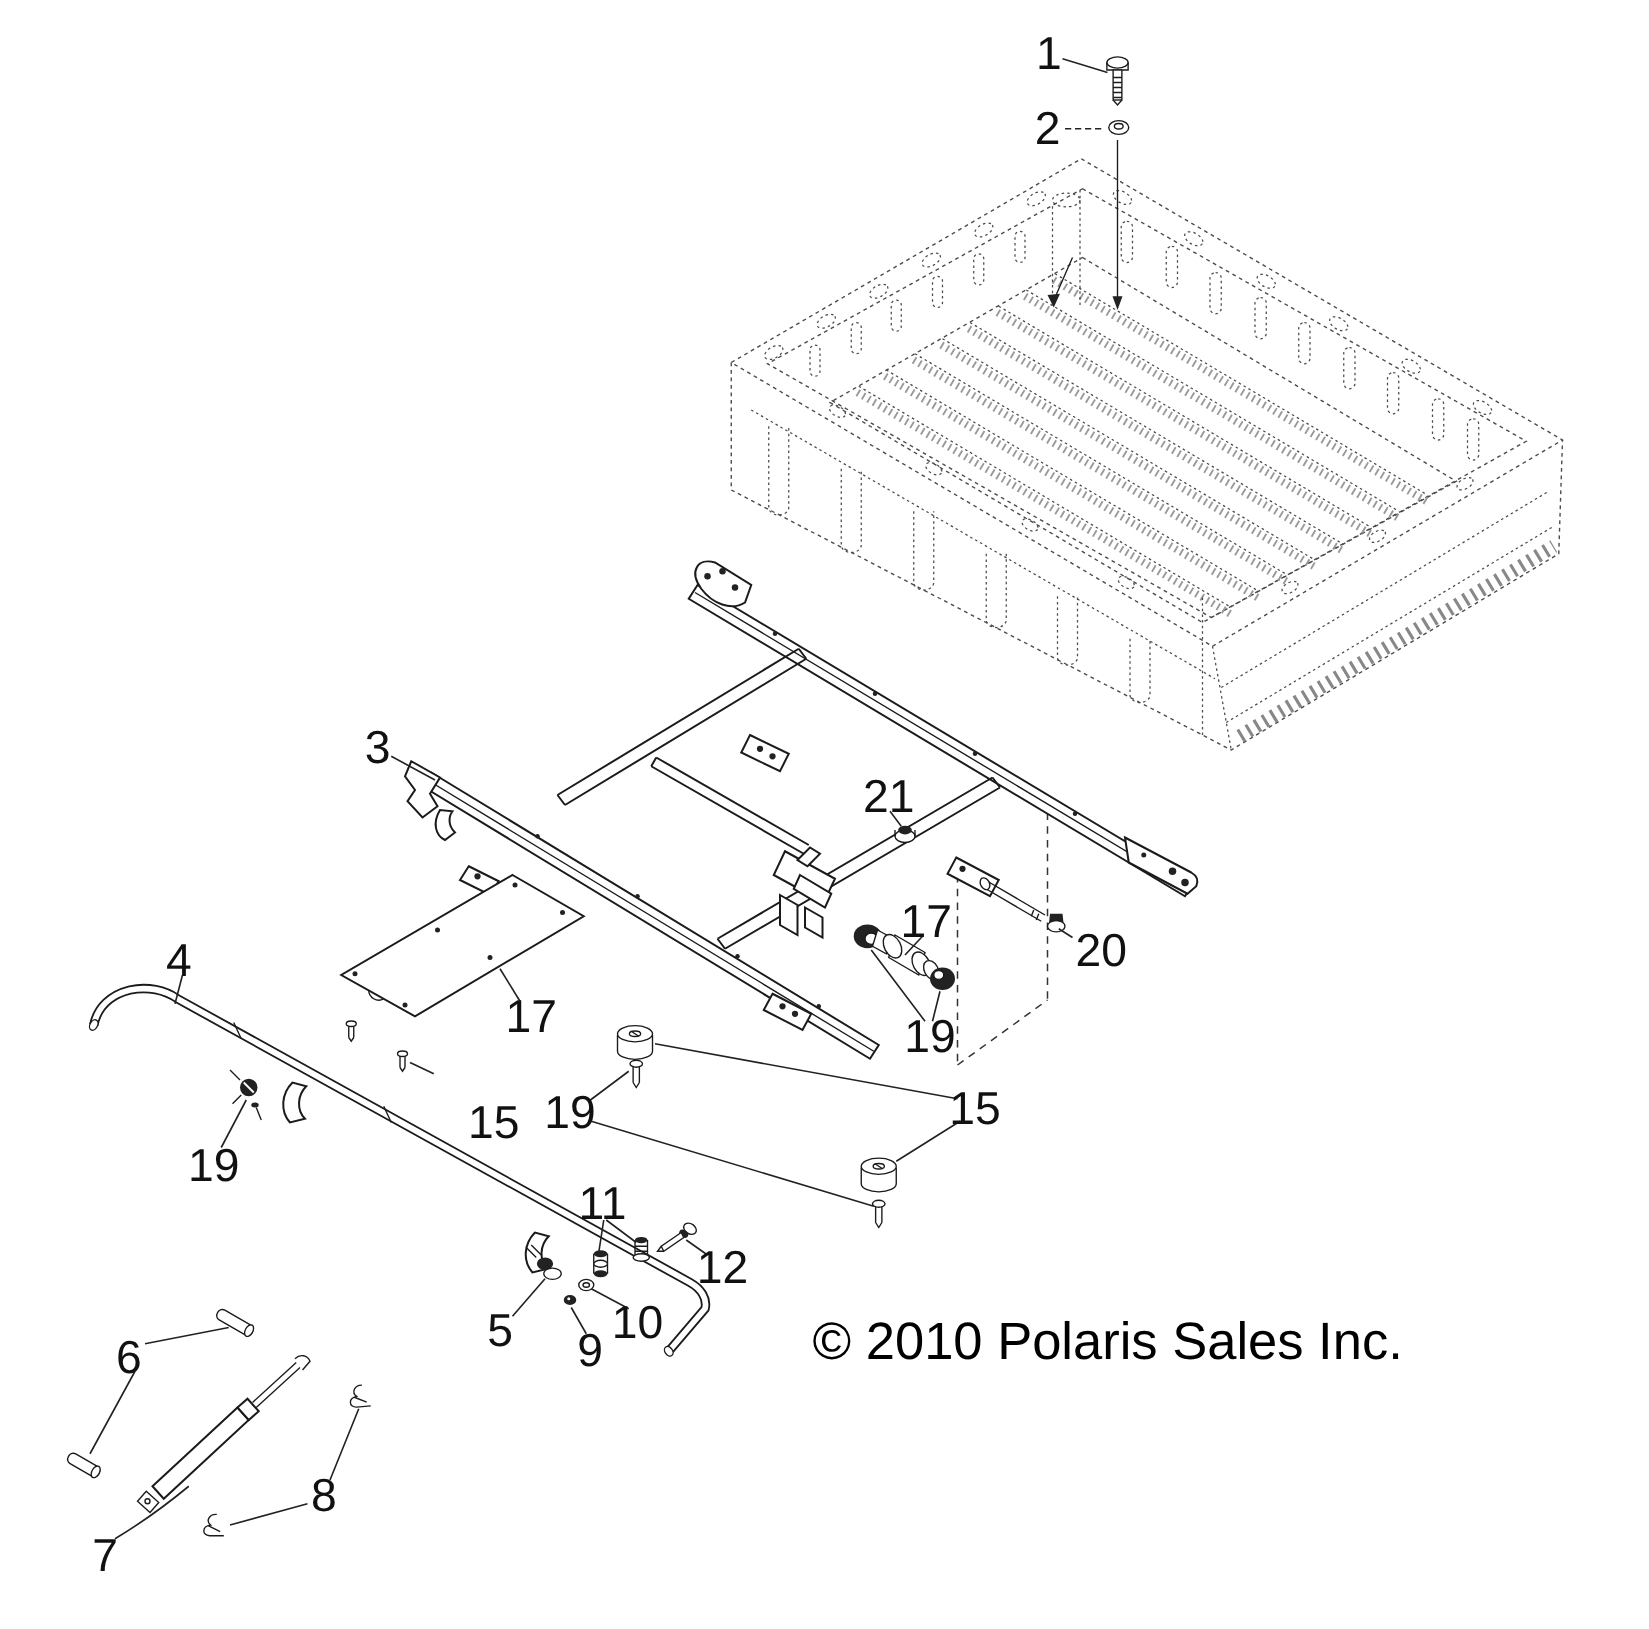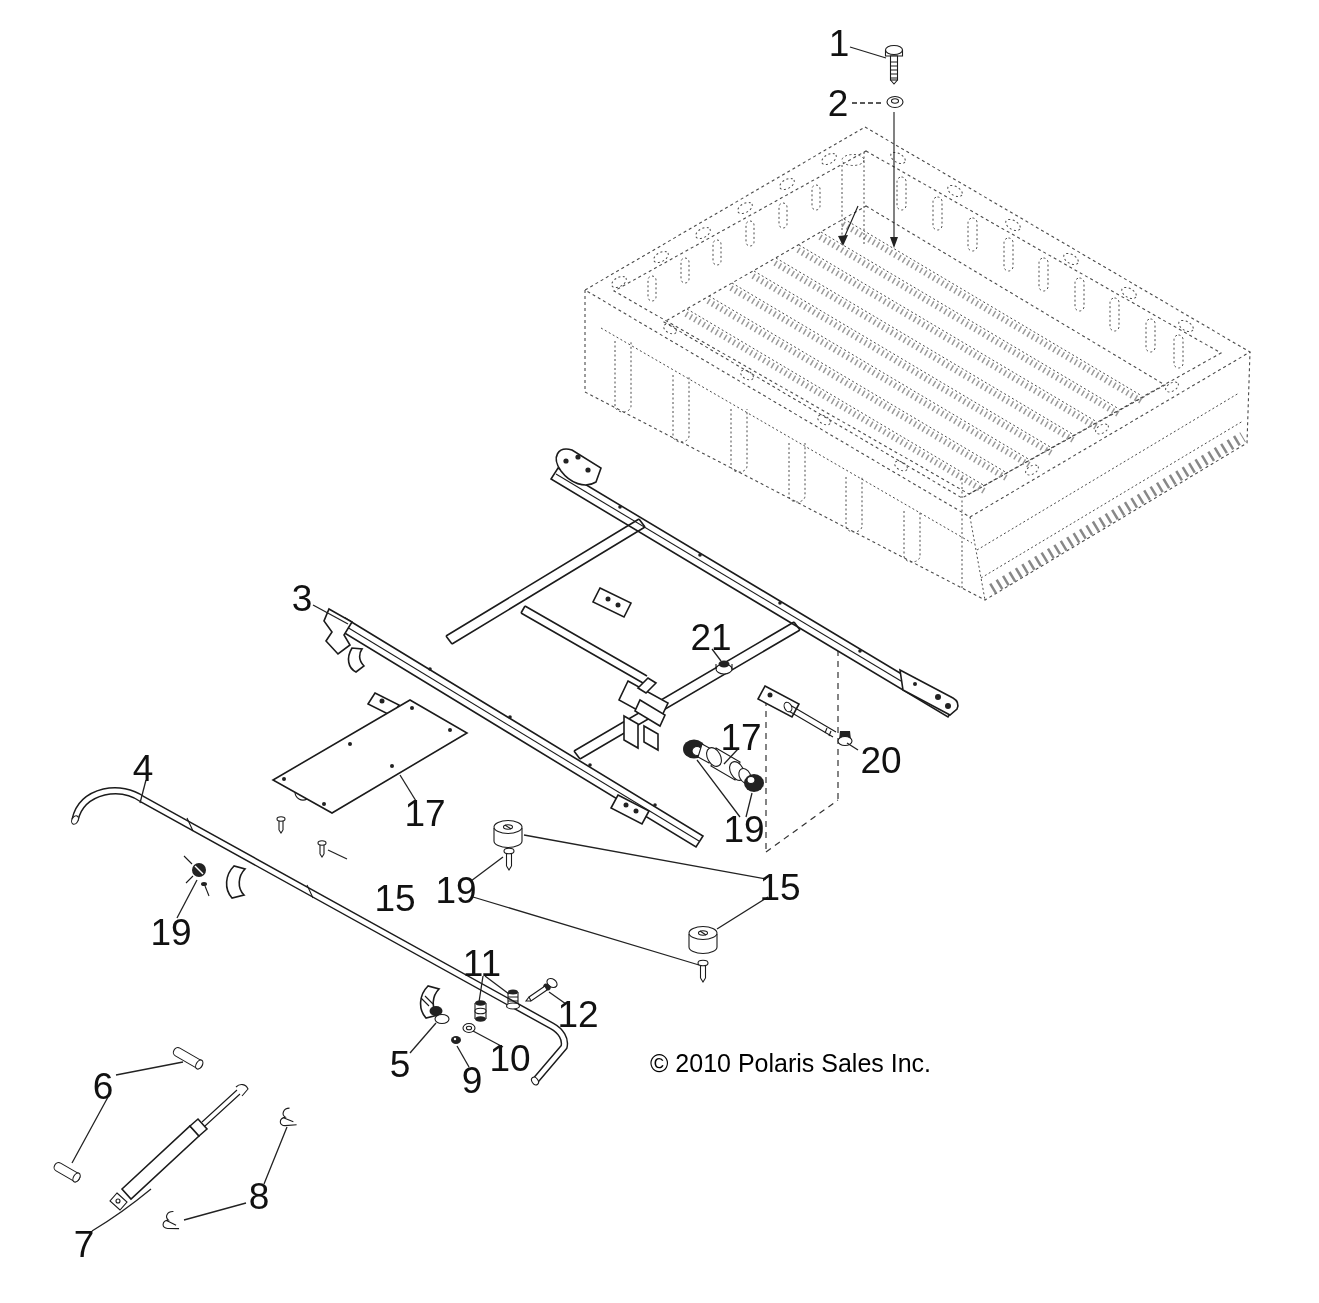--- a/index.html
+++ b/index.html
@@ -1,21 +1,21 @@
 <!DOCTYPE html>
 <html><head>
 <meta charset="utf-8">
 <style>
   html,body{margin:0;padding:0;background:#fff;}
   .stage{position:relative;width:1319px;height:1303px;background:#ffffff;overflow:hidden;
          font-family:"Liberation Sans", sans-serif;}
   .stage svg{position:absolute;left:0;top:0;}
   .callout{position:absolute;transform:translate(-50%,-50%);font-size:37px;line-height:1;
            color:#111;font-family:"Liberation Sans", sans-serif;white-space:nowrap;}
-  .copyright{position:absolute;left:650px;top:1049px;font-size:25px;color:#000;
+  .copyright{position:absolute;left:650px;top:1049px;font-size:42px;color:#000;
              font-family:"Liberation Sans", sans-serif;white-space:nowrap;}
   
   .ghost{stroke:#4a4a4a;fill:none;stroke-width:1.1;stroke-dasharray:3 3;}
   .ghostf{stroke:#4a4a4a;fill:none;stroke-width:1;stroke-dasharray:2 2.5;}
   .ribband{stroke:#999;fill:none;stroke-width:6;stroke-dasharray:1.5 3.5;}
   .hatchband{stroke:#888;fill:none;stroke-width:11;stroke-dasharray:2.5 5;}
   .solid{stroke:#1b1b1b;fill:none;stroke-width:1.6;}
   .thin{stroke:#1b1b1b;fill:none;stroke-width:1.1;}
   .leader{stroke:#222;fill:none;stroke-width:1.3;}
   .proj{stroke:#333;fill:none;stroke-width:1.2;stroke-dasharray:6 5;}

